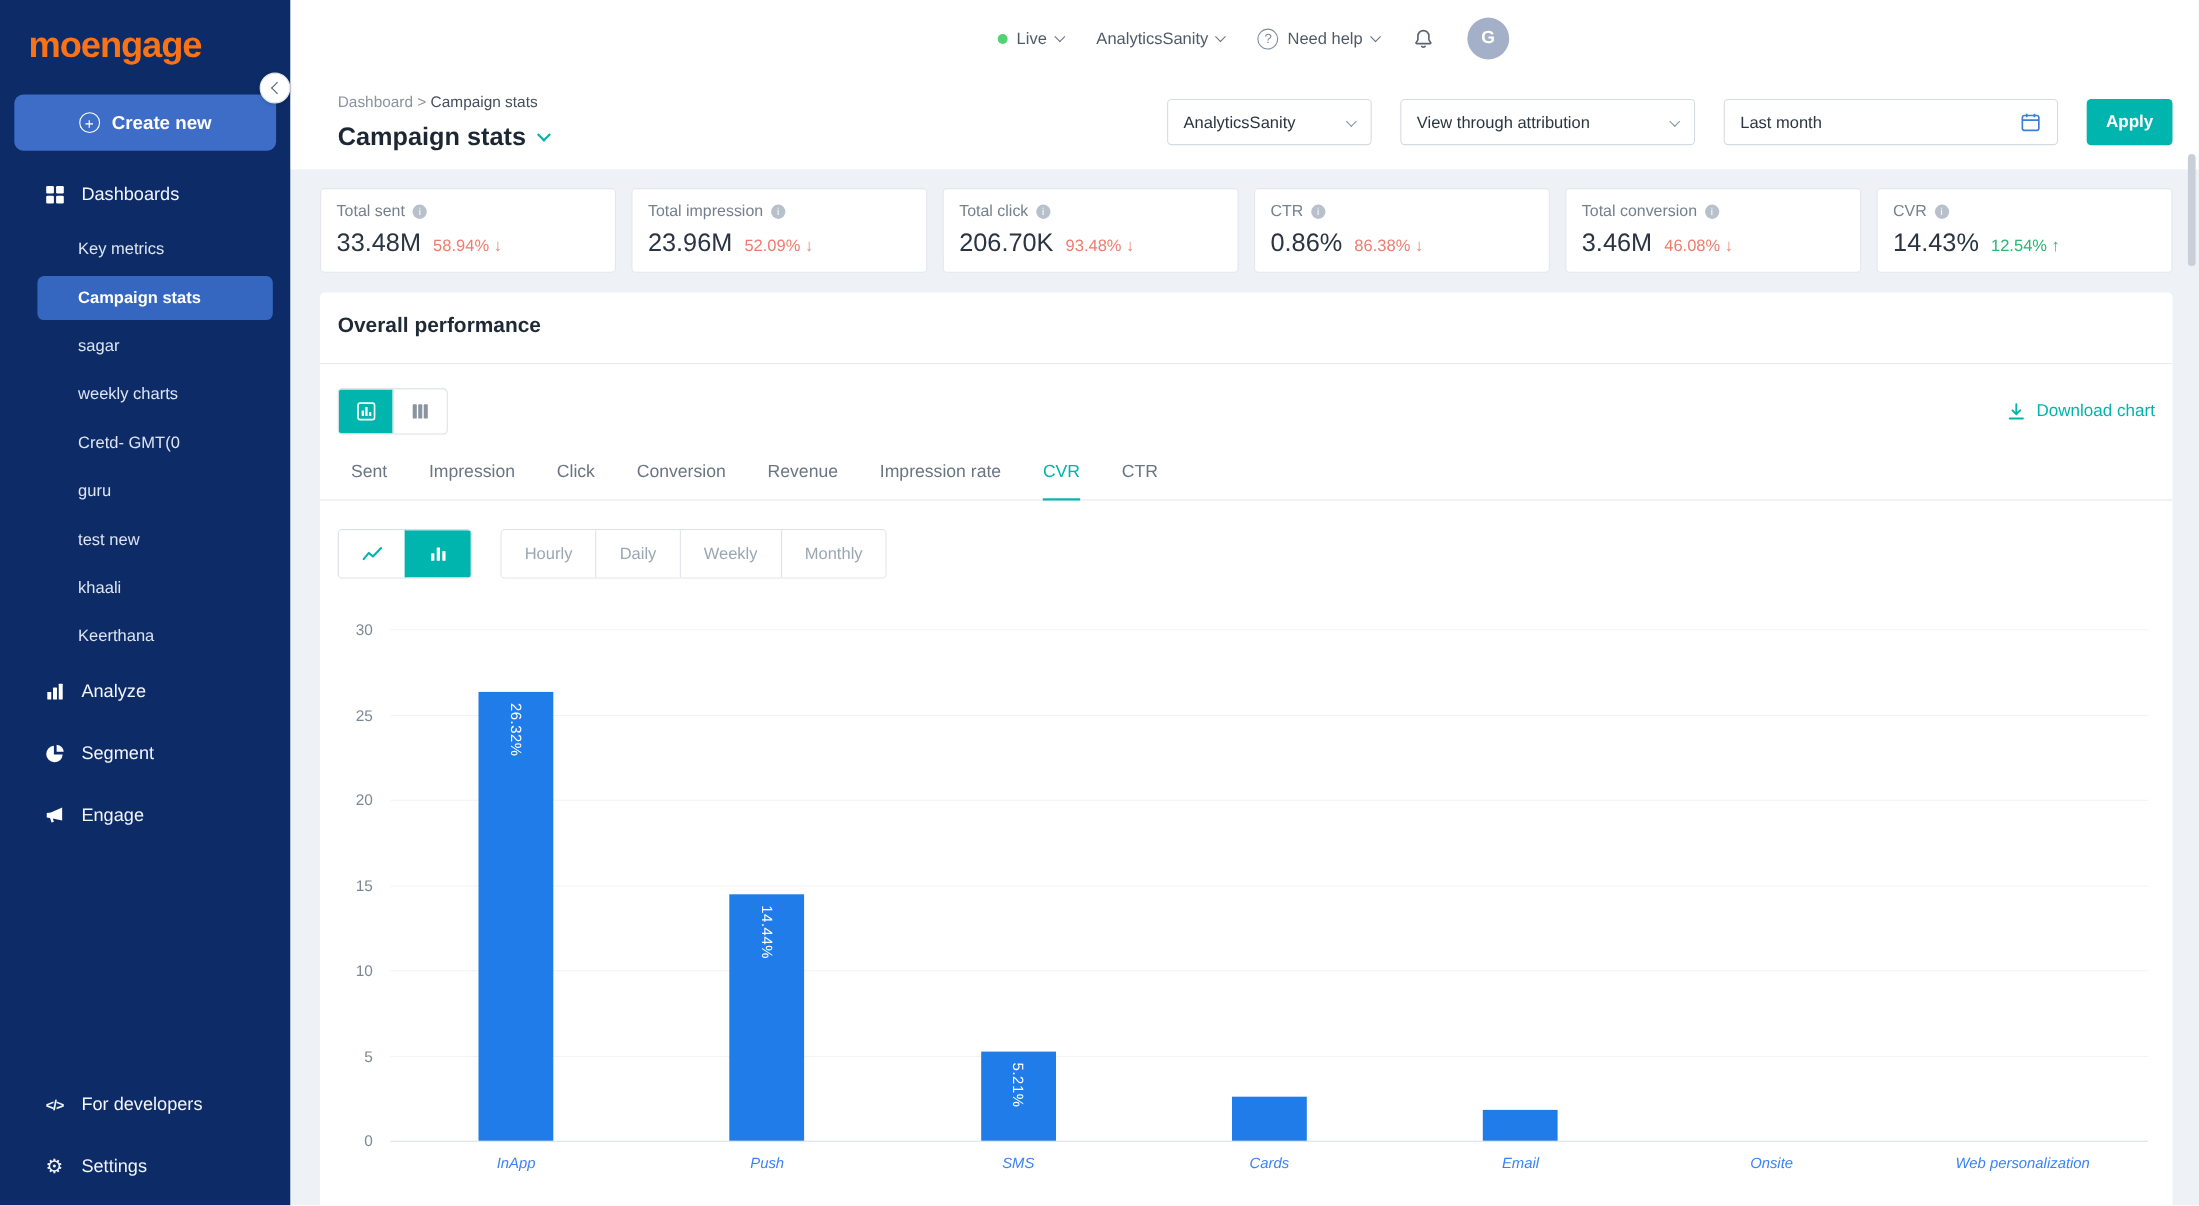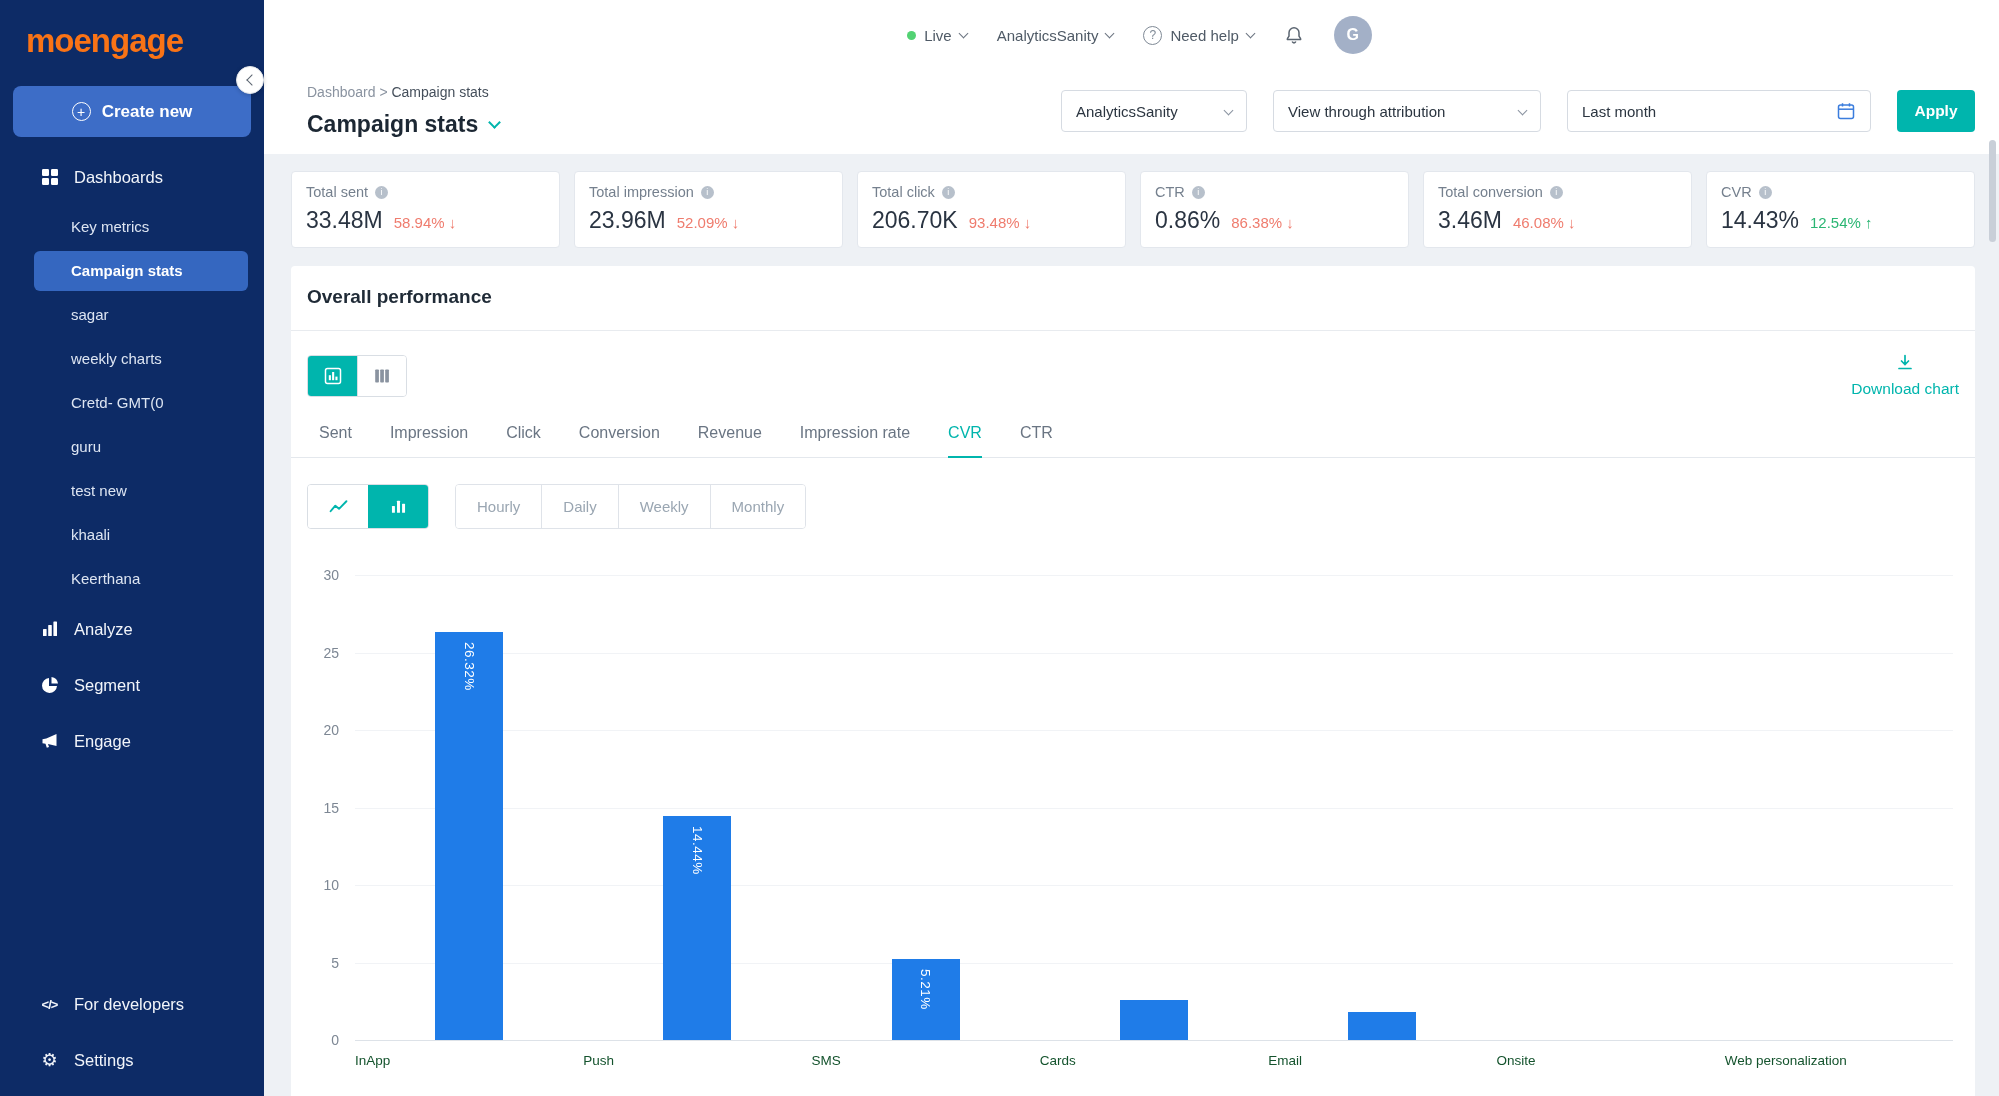--- a/index.html
+++ b/index.html
@@ -63,21 +63,21 @@
   .stat-delta.up{color:var(--up);}
 
   .panel{flex:1;background:#fff;margin:18px 24px 0 27px;border-radius:4px 4px 0 0;overflow:hidden;display:flex;flex-direction:column;}
   .panel-title{font-size:19px;font-weight:700;color:#1f2a36;padding:20px 16px 22px;}
   .panel-divider{border-bottom:1px solid #e8ebef;}
   .panel-controls{display:flex;justify-content:space-between;align-items:center;padding:0 16px;margin-top:22px;}
   .toggle-group{display:inline-flex;border:1px solid #d9dee4;border-radius:4px;overflow:hidden;}
   .toggle-btn{width:49px;height:40px;display:flex;align-items:center;justify-content:center;background:#fff;cursor:pointer;border:none;}
   .toggle-btn + .toggle-btn{border-left:1px solid #d9dee4;}
   .toggle-btn.active{background:var(--accent);border-color:var(--accent);}
-  .download-link{display:flex;align-items:center;gap:9px;color:var(--accent);font-size:15.5px;cursor:pointer;flex-direction:column;}
+  .download-link{display:flex;align-items:center;gap:9px;color:var(--accent);font-size:15.5px;cursor:pointer;}
   .tabs{display:flex;gap:38px;padding:0 16px 0 28px;margin-top:26px;border-bottom:1px solid #e4e8ed;}
   .tab{font-size:16px;color:#6a7583;padding-bottom:14px;cursor:pointer;white-space:nowrap;}
   .tab.active{color:var(--accent);border-bottom:2.5px solid var(--accent);margin-bottom:-1px;}
   .chart-controls{display:flex;gap:26px;align-items:center;padding-left:16px;margin-top:26px;}
   .ct-btn{width:60px;height:43px;}
   .granularity{display:inline-flex;border:1px solid #dfe3e9;border-radius:4px;overflow:hidden;}
   .gran-btn{height:43px;padding:0 21px;background:#fff;border:none;font-family:inherit;font-size:15px;color:#9aa6b2;cursor:pointer;display:flex;align-items:center;}
   .gran-btn + .gran-btn{border-left:1px solid #dfe3e9;}
 
   .chart-wrap{display:flex;margin-top:46px;padding-right:22px;}
@@ -86,21 +86,21 @@
   .plot{flex:1;position:relative;height:465px;}
   .gridline{position:absolute;left:0;right:0;height:1px;background:#f1f3f6;}
   .gridline.baseline{background:#dde2e8;}
   .bars{position:absolute;left:0;right:0;top:0;bottom:0;display:flex;}
   .bar-col{flex:1;display:flex;align-items:flex-end;justify-content:center;}
   .bar{width:68px;background:var(--bar);display:flex;justify-content:center;}
   .bar-label{writing-mode:vertical-rl;color:#fff;font-size:13.5px;padding-top:10px;letter-spacing:.5px;}
   .x-axis-row{display:flex;padding-right:22px;}
   .y-spacer{width:64px;}
   .xlabels{flex:1;display:flex;}
-  .xlabel{flex:1;text-align:left;font-size:13.5px;color:#14532d;padding-top:13px;}
+  .xlabel{flex:1;text-align:center;font-size:13.5px;color:#3b82f6;padding-top:13px;font-style:italic;}
 
   .scroll-thumb{position:absolute;right:3px;top:140px;width:7px;height:102px;border-radius:4px;background:#c9cfd8;}
   svg{display:block;}
 </style>
 </head>
 <body>
 
 <div class="app">
 
   <aside class="sidebar">

